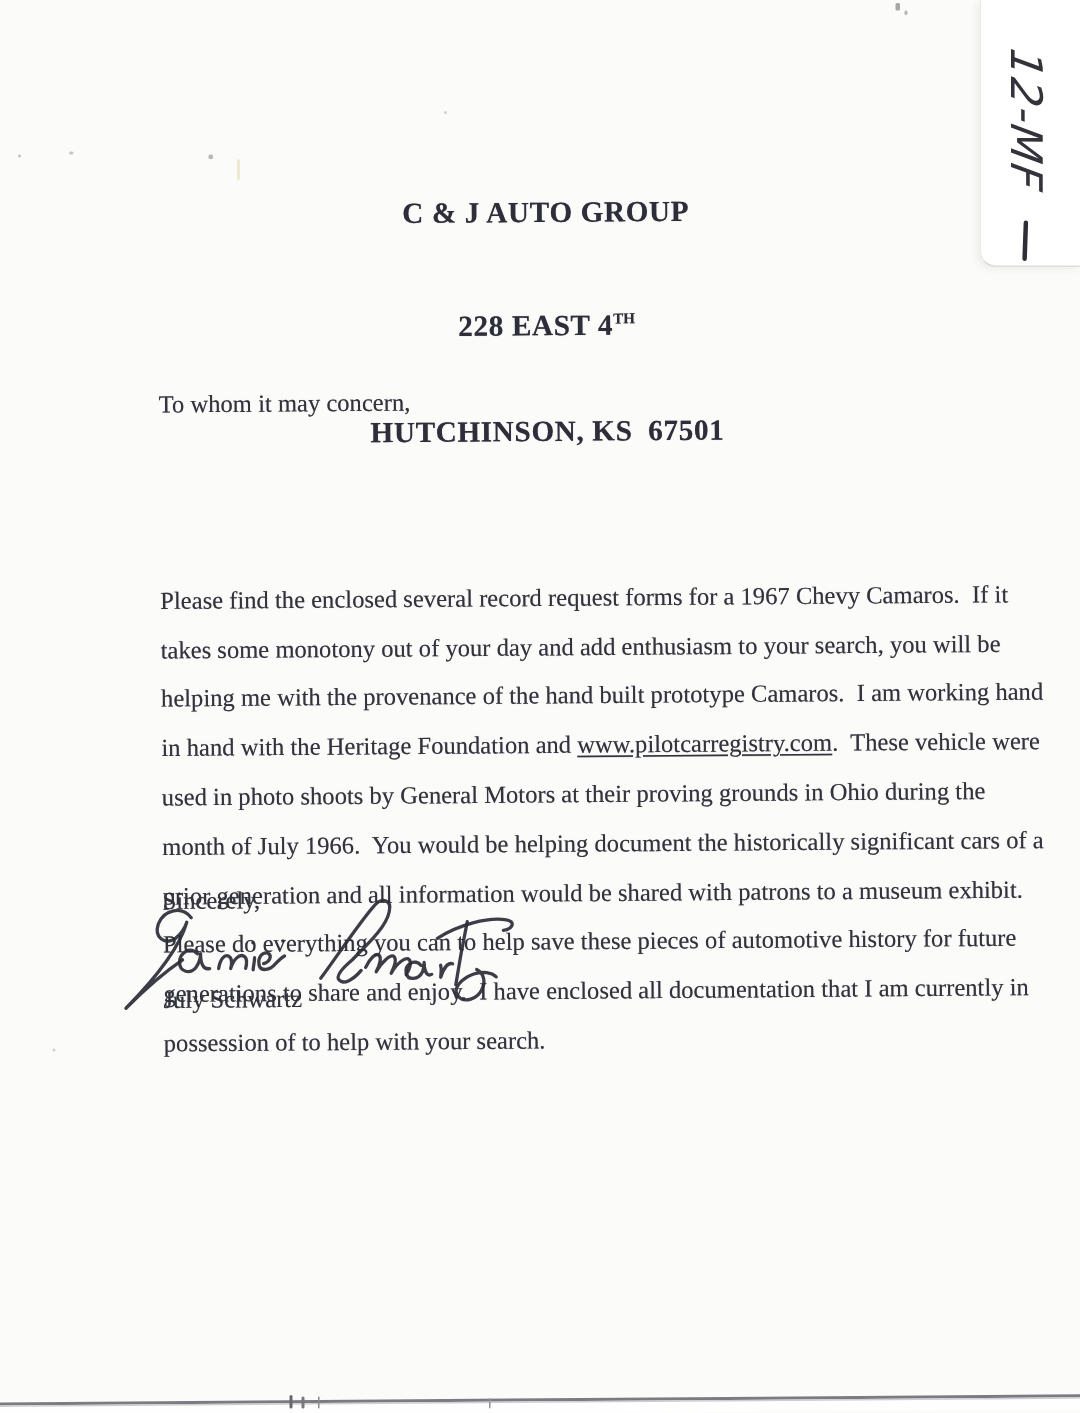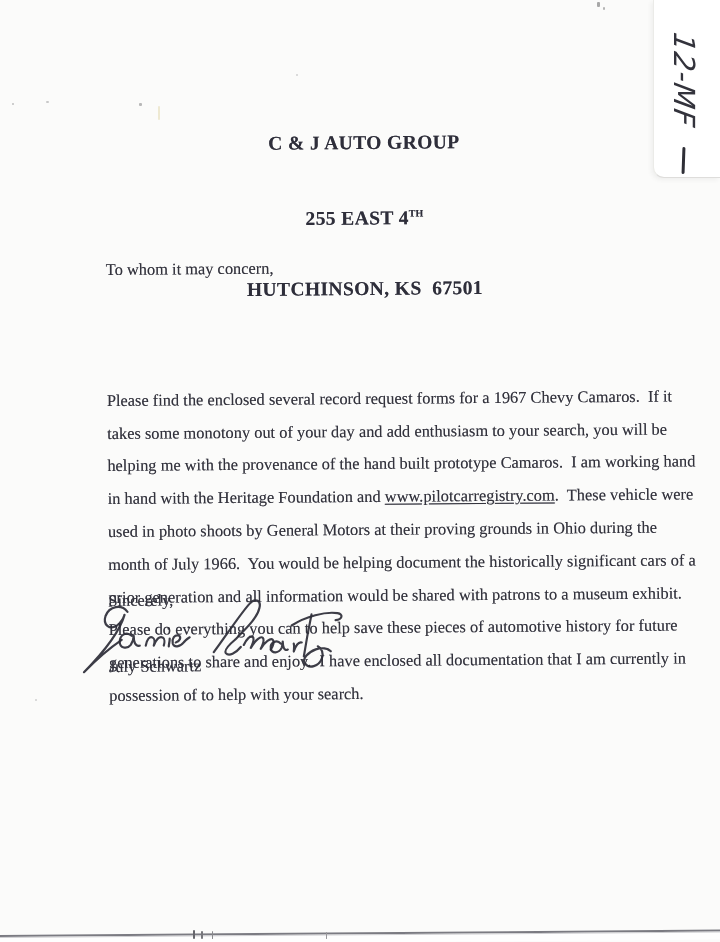--- a/index.html
+++ b/index.html
@@ -99,21 +99,21 @@
 </style>
 </head>
 <body>
 
 <div class="page">
 
   <div class="content">
 
     <div class="letterhead">
       <div>C &amp; J AUTO GROUP</div>
-      <div><span>255 EAST 4</span><sup>TH</sup></div>
+      <div><span>228 EAST 4</span><sup>TH</sup></div>
       <div>HUTCHINSON, KS  67501</div>
     </div>
 
     <div class="body-flow">
       <p class="line">To whom it may concern,</p>
       
     <p class="line"><span>Please find the enclosed several record request forms for a 1967 Chevy Camaros.  If it</span></p><p class="line"><span>takes some monotony out of your day and add enthusiasm to your search, you will be</span></p><p class="line"><span>helping me with the provenance of the hand built prototype Camaros.  I am working hand</span></p><p class="line"><span>in hand with the Heritage Foundation and </span><span class="url">www.pilotcarregistry.com</span><span>.  These vehicle were</span></p><p class="line"><span>used in photo shoots by General Motors at their proving grounds in Ohio during the</span></p><p class="line"><span>month of July 1966.  You would be helping document the historically significant cars of a</span></p><p class="line"><span>prior generation and all information would be shared with patrons to a museum exhibit.</span></p><p class="line"><span>Please do everything you can to help save these pieces of automotive history for future</span></p><p class="line"><span>generations to share and enjoy.  I have enclosed all documentation that I am currently in</span></p><p class="line"><span>possession of to help with your search.</span></p></div>
 
     <div class="closing">Sincerely,</div>
 

